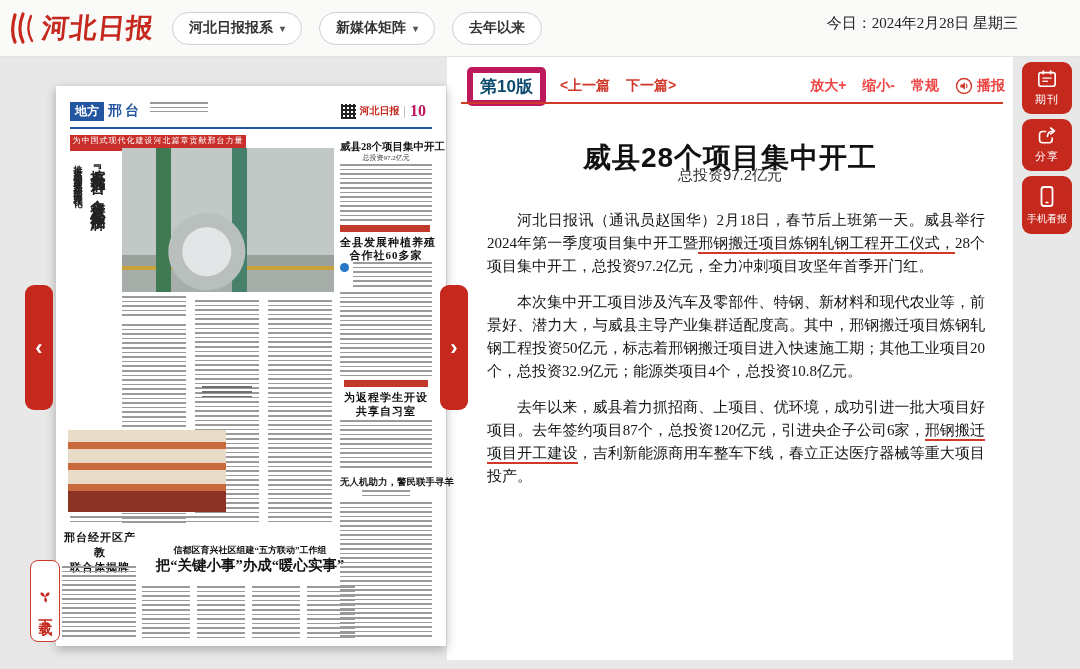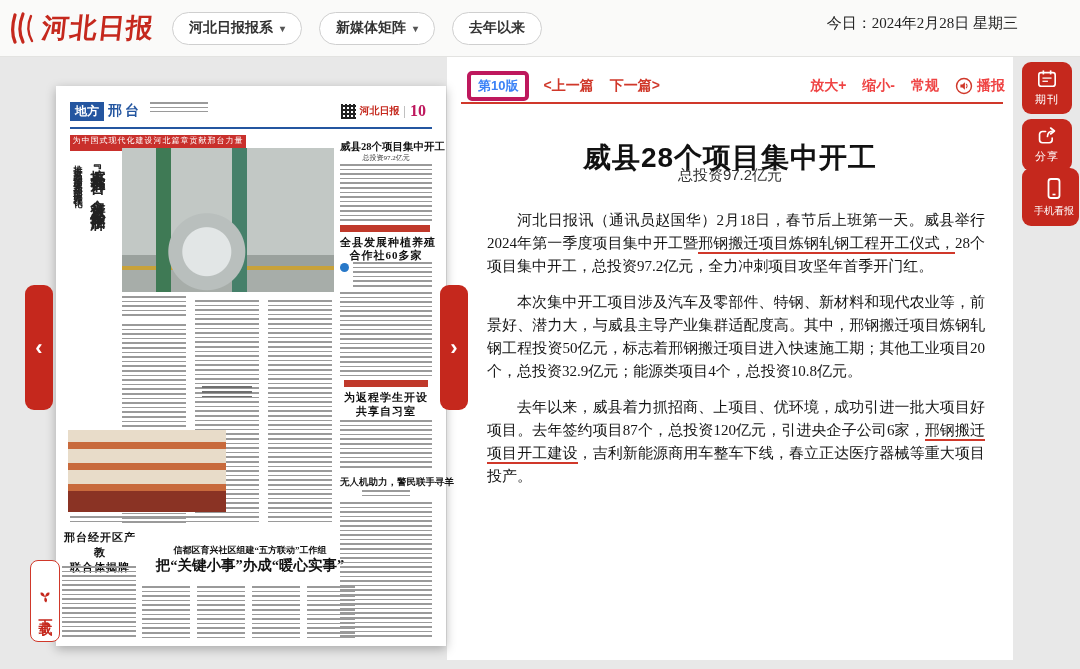--- a/index.html
+++ b/index.html
@@ -11,37 +11,37 @@
   .logo{display:flex;align-items:center;margin-left:10px;margin-right:18px;}
   .logo-mark{margin-right:2px;}
   .logo-text{font-family:"Liberation Serif",serif;font-weight:900;font-size:27px;color:#c5281d;transform:skewX(-6deg);letter-spacing:1px;}
   .pill{display:flex;align-items:center;gap:7px;height:31px;padding:0 16px;background:#fff;border:1px solid #cfcfcf;border-radius:17px;font-size:14px;font-weight:700;color:#333;margin-right:17px;cursor:pointer;}
   .pill .caret{font-size:10px;color:#555;}
   .today{position:absolute;right:62px;top:14px;font-family:"Liberation Serif",serif;font-weight:400;font-size:15px;color:#222;}
 
   
   .panel{position:absolute;left:447px;top:56px;width:566px;height:604px;background:#fff;z-index:5;}
   .toolbar{position:absolute;left:20px;right:8px;top:18px;height:24px;display:flex;align-items:center;color:#d0382a;}
-  .edition{border:4px solid #be185d;border-radius:5px;font-size:13px;font-weight:700;padding:2px 7px;color:#3b82f6;margin-right:14px;}
+  .edition{border:6px solid #be185d;border-radius:5px;font-size:17px;font-weight:700;padding:2px 7px;color:#0c4a6e;margin-right:14px;}
   .navlink{font-size:14px;font-weight:700;margin-right:16px;cursor:pointer;color:#d0382a;}
   .toolbar .spacer{flex:1;}
   .tool{font-size:14px;font-weight:700;margin-left:16px;cursor:pointer;color:#ef4444;display:flex;align-items:center;gap:4px;}
   .redrule{position:absolute;left:14px;right:10px;top:46px;height:0;border-top:2px solid #d0382a;}
   .art-title{position:absolute;left:20px;right:20px;top:64px;text-align:center;font-size:28px;font-weight:900;color:#111;letter-spacing:1px;}
   .art-sub{position:absolute;left:20px;right:20px;top:110px;text-align:center;font-size:15px;color:#333;}
   .art-body{position:absolute;left:40px;right:28px;top:140px;font-family:"Liberation Serif",serif;font-size:15px;line-height:23px;color:#151515;text-align:justify;}
   .art-body p{margin:13px 0 9px 0;text-indent:2em;}
   .uline{border-bottom:2px solid #d0382a;padding-bottom:1px;}
 
   
   .sidebtn{position:absolute;left:1022px;width:50px;background:#c5281d;border-radius:9px;color:#fff;display:flex;flex-direction:column;align-items:center;justify-content:center;gap:3px;cursor:pointer;z-index:40;}
   .sidebtn .lbl{font-size:11px;letter-spacing:1px;}
   #sb1{top:62px;height:52px;}
   #sb2{top:119px;height:52px;}
-  #sb3{top:168px;height:58px;padding-left:7px;}
+  #sb3{top:176px;height:58px;}
   #sb3 .lbl{font-size:10px;letter-spacing:0;}
 
   
   .pager{position:absolute;width:28px;height:125px;top:285px;background:#c5281d;border-radius:9px;color:#fff;display:flex;align-items:center;justify-content:center;font-size:22px;font-weight:700;cursor:pointer;z-index:20;}
   #pager-left{left:25px;}
   #pager-right{left:440px;}
 
   
   .dl{position:absolute;left:30px;top:560px;width:28px;height:80px;background:#fff;border:1px solid #d0382a;border-radius:8px;display:flex;flex-direction:column;align-items:center;justify-content:center;gap:3px;cursor:pointer;z-index:20;}
   .dl .dl-lbl{writing-mode:vertical-rl;font-family:"Liberation Serif",serif;font-weight:700;font-size:14px;color:#c5281d;letter-spacing:3px;}

